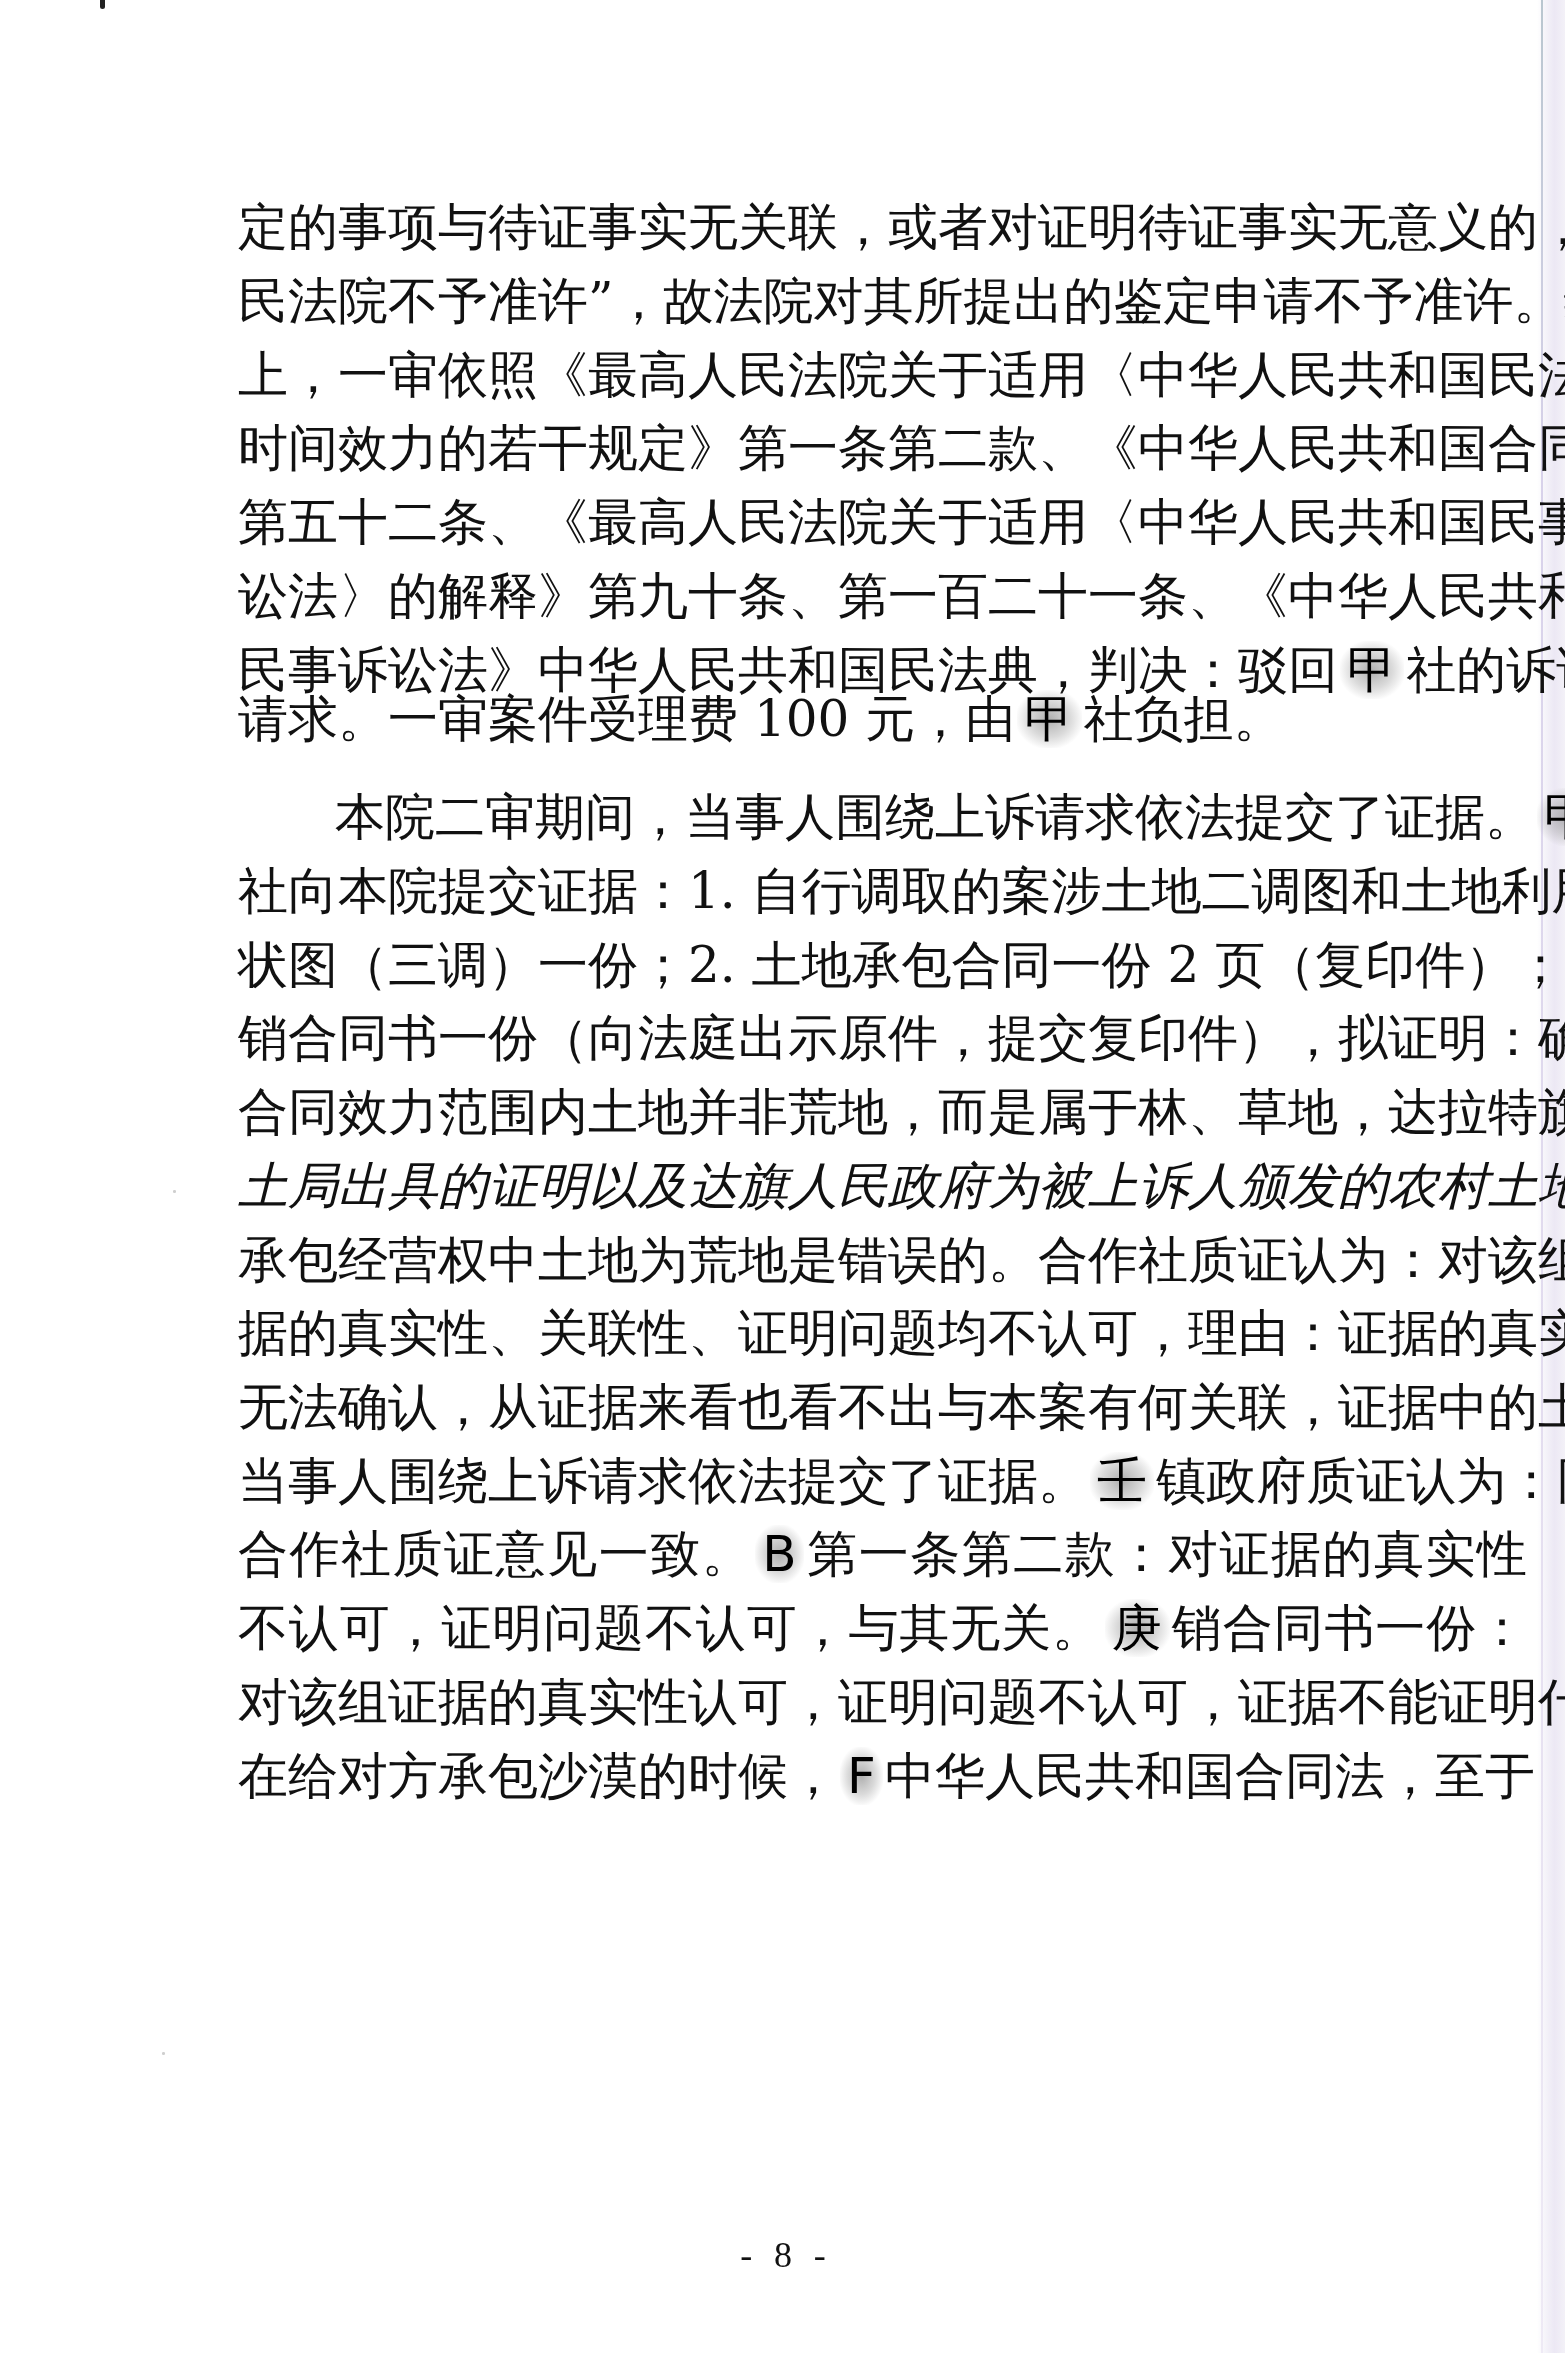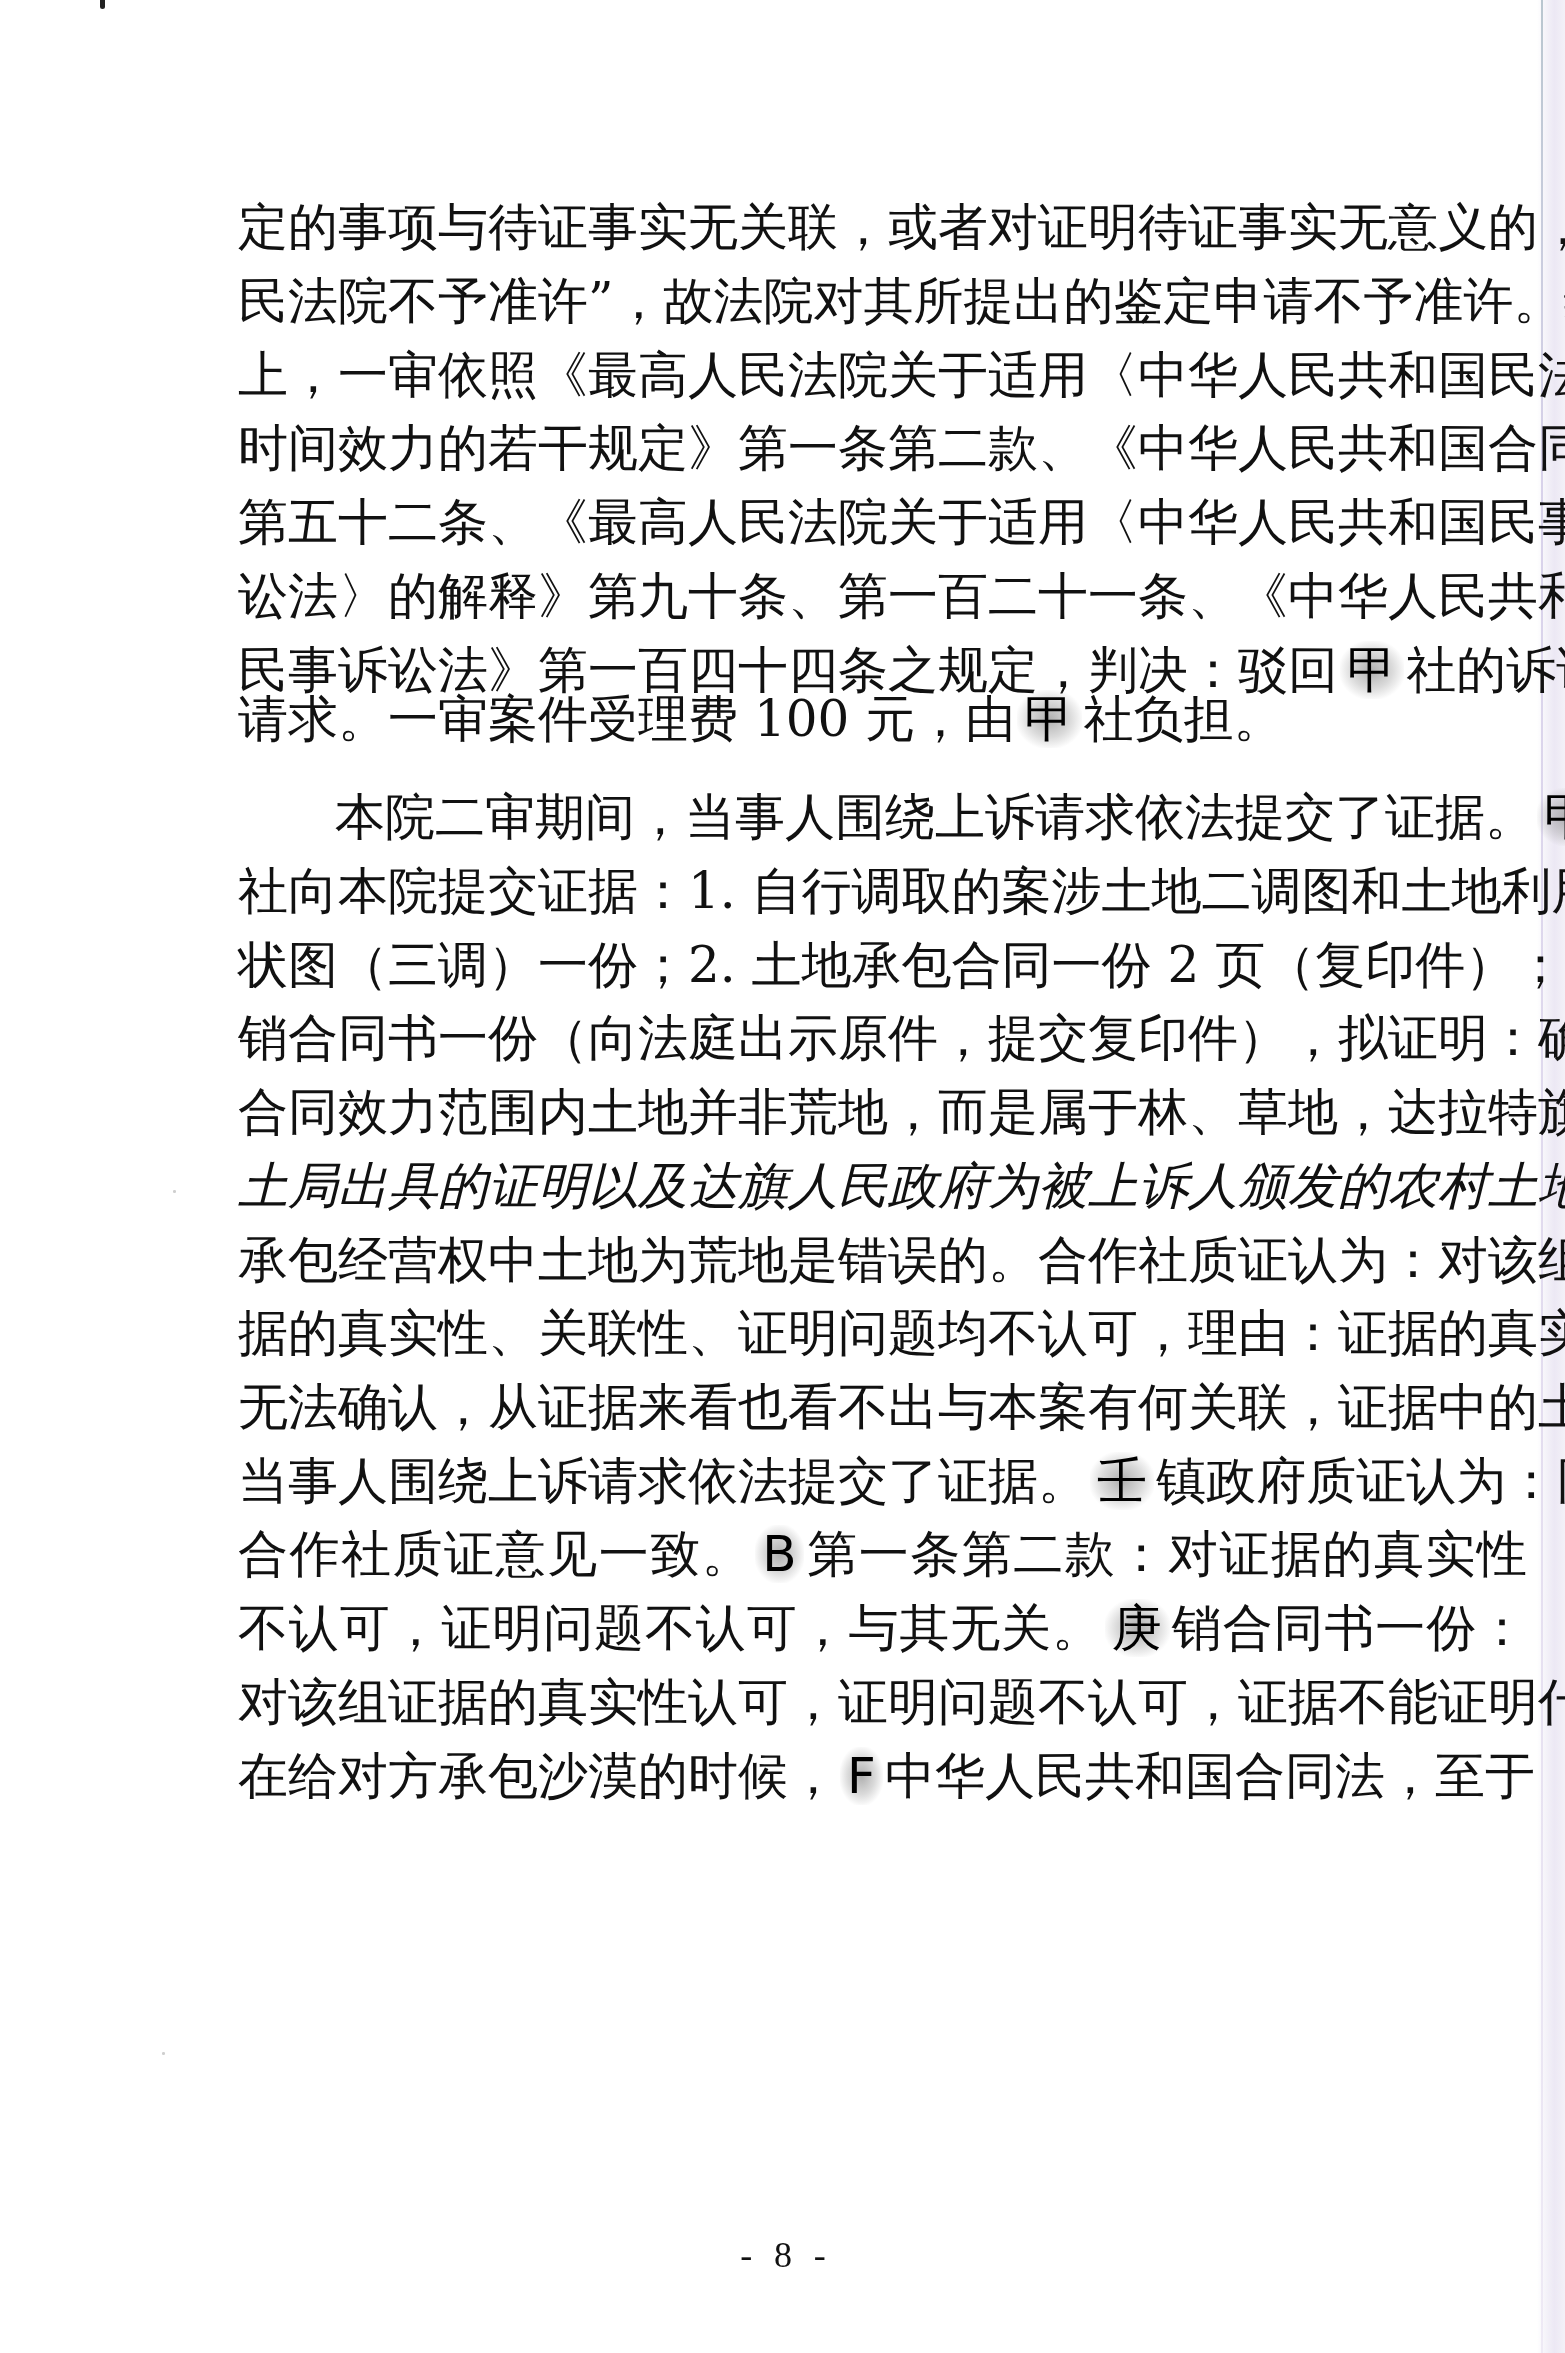--- a/index.html
+++ b/index.html
@@ -58,21 +58,21 @@
     <div class="line"></div>
   </div>
 
 <div class="text-block" id="text-block">
     <div class="ln" style="top: 195px;"><span>定的事项与待证事实无关联，或者对证明待证事实无意义的，人</span></div>
     <div class="ln" style="top: 269px;"><span>民法院不予准许”，故法院对其所提出的鉴定申请不予准许。综</span></div>
     <div class="ln" style="top: 343px;"><span>上，一审依照《最高人民法院关于适用〈中华人民共和国民法典〉</span></div>
     <div class="ln" style="top: 416px;"><span>时间效力的若干规定》第一条第二款、《中华人民共和国合同法》</span></div>
     <div class="ln" style="top: 490px;"><span>第五十二条、《最高人民法院关于适用〈中华人民共和国民事诉</span></div>
     <div class="ln" style="top: 564px;"><span>讼法〉的解释》第九十条、第一百二十一条、《中华人民共和国</span></div>
-    <div class="ln" style="top: 638px;"><span>民事诉讼法》第一百四十四条之规定，判决：驳回</span><span class="redact"><span class="glyph">甲</span></span><span>社的诉讼</span></div>
+    <div class="ln" style="top: 638px;"><span>民事诉讼法》中华人民共和国民法典，判决：驳回</span><span class="redact"><span class="glyph">甲</span></span><span>社的诉讼</span></div>
     <div class="ln last" style="top: 687px;"><span>请求。一审案件受理费 100 元，由</span><span class="redact"><span class="glyph">甲</span></span><span>社负担。</span></div>
     <div class="ln indent" style="top: 785px;"><span>本院二审期间，当事人围绕上诉请求依法提交了证据。</span><span class="redact"><span class="glyph">甲</span></span></div>
     <div class="ln" style="top: 859px;"><span>社向本院提交证据：1. 自行调取的案涉土地二调图和土地利用现</span></div>
     <div class="ln" style="top: 933px;"><span>状图（三调）一份；2. 土地承包合同一份 2 页（复印件）；3. 撤</span></div>
     <div class="ln" style="top: 1006px;"><span>销合同书一份（向法庭出示原件，提交复印件），拟证明：确认</span></div>
     <div class="ln" style="top: 1080px;"><span>合同效力范围内土地并非荒地，而是属于林、草地，达拉特旗国</span></div>
     <div class="ln" style="top: 1154px; font-style: italic;"><span>土局出具的证明以及达旗人民政府为被上诉人颁发的农村土地</span></div>
     <div class="ln" style="top: 1228px;"><span>承包经营权中土地为荒地是错误的。合作社质证认为：对该组证</span></div>
     <div class="ln" style="top: 1301px;"><span>据的真实性、关联性、证明问题均不认可，理由：证据的真实性</span></div>
     <div class="ln" style="top: 1375px;"><span>无法确认，从证据来看也看不出与本案有何关联，证据中的土地</span></div>

